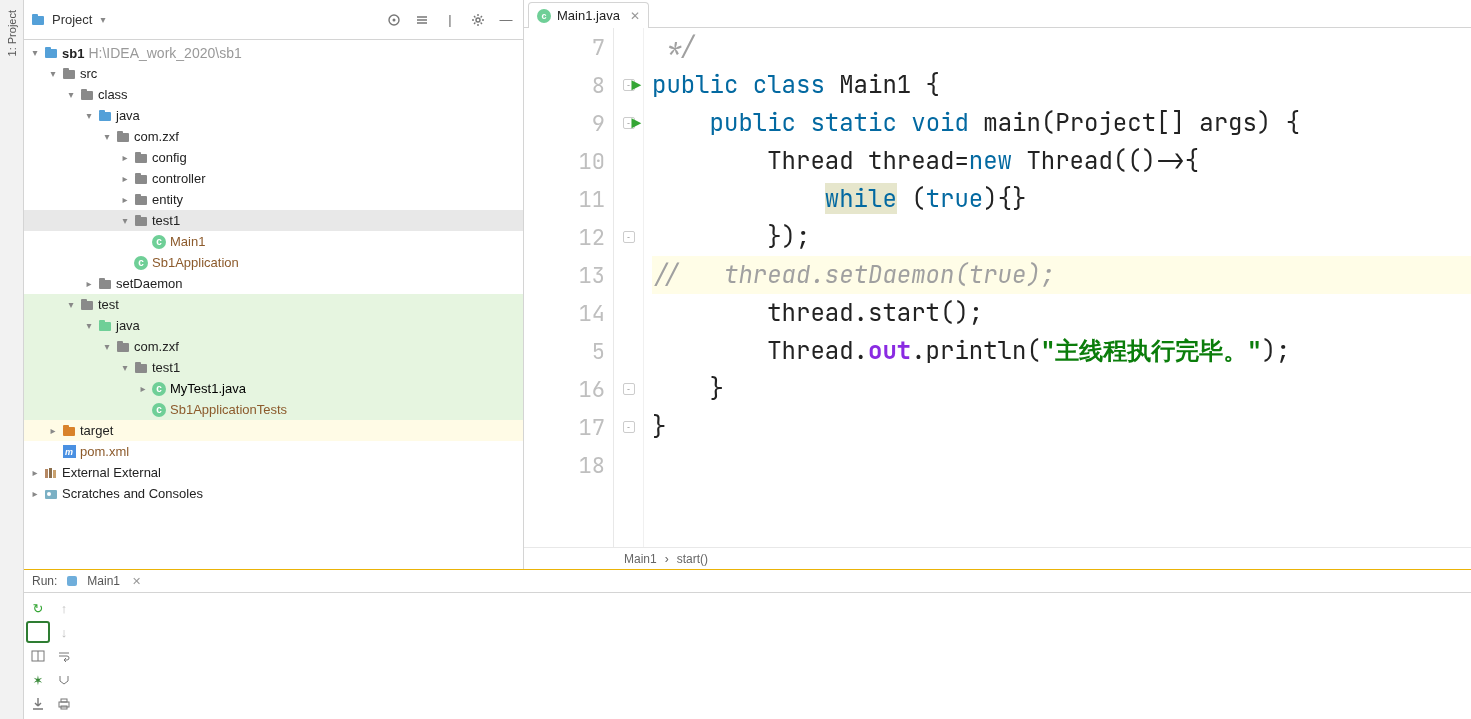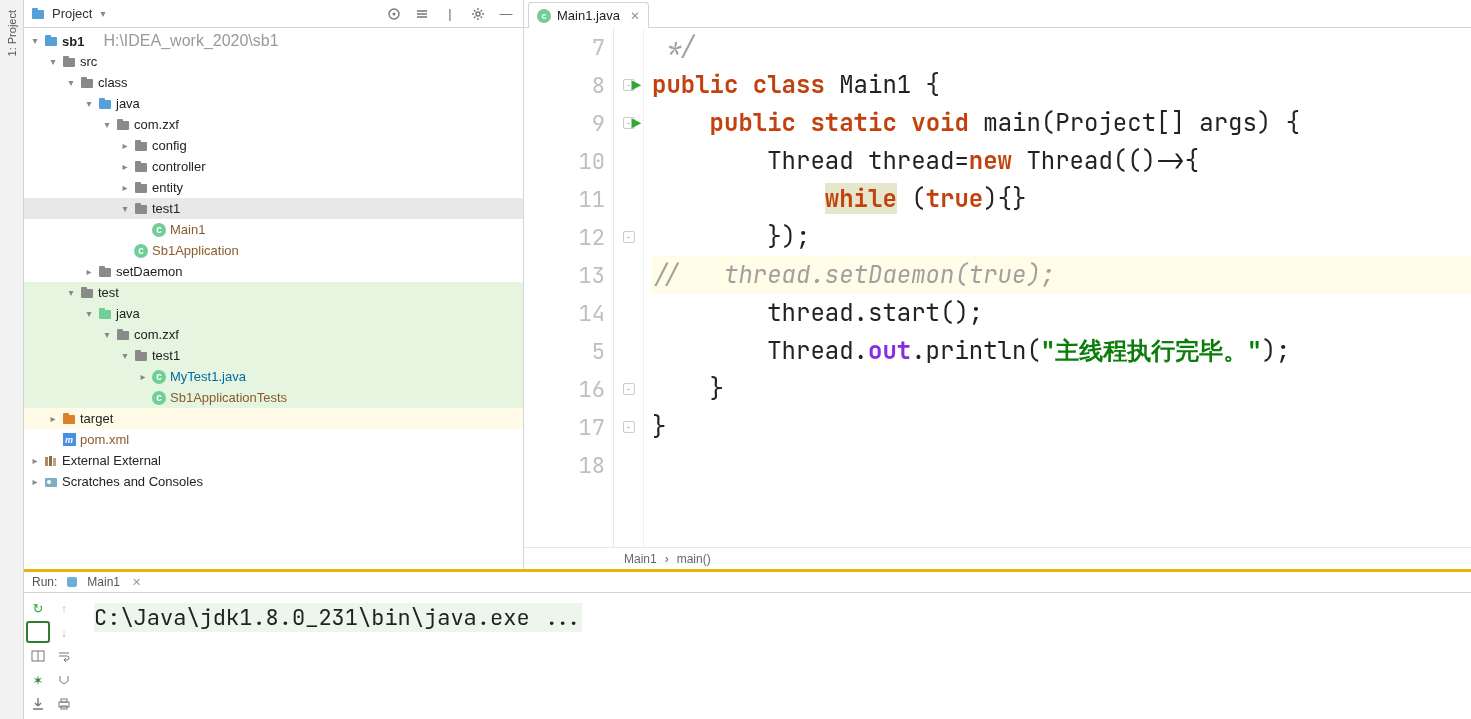--- a/index.html
+++ b/index.html
@@ -3,39 +3,39 @@
 <meta charset="utf-8">
 <style>
 * { box-sizing: border-box; margin: 0; padding: 0; }
 body { font-family: "Segoe UI", Arial, sans-serif; font-size: 13px; color: #222; background: #fff; width: 1471px; height: 719px; overflow: hidden; position: relative; }
 .container { display: flex; height: 100%; }
 .left-rail { width: 24px; background: #f2f2f2; border-right: 1px solid #d4d4d4; display: flex; flex-direction: column; align-items: center; padding-top: 4px; }
 .left-rail .rot { writing-mode: vertical-rl; transform: rotate(180deg); font-size: 11px; color: #555; padding: 6px 0; cursor: pointer; }
 .main-col { flex: 1; display: flex; flex-direction: column; }
 .upper { flex: 1; display: flex; min-height: 0; }
 .project-panel { width: 500px; border-right: 1px solid #d4d4d4; display: flex; flex-direction: column; background: #fff; }
-.pp-header { height: 28px; border-bottom: 1px solid #d4d4d4; display: flex; align-items: center; padding: 0 6px; gap: 6px; }
+.pp-header { height: 40px; border-bottom: 1px solid #d4d4d4; display: flex; align-items: center; padding: 0 6px; gap: 6px; }
 .pp-header .icon { width: 16px; height: 16px; display: inline-flex; align-items: center; justify-content: center; }
 .pp-header .title { font-weight: 400; color: #333; }
 .pp-header .dd { color: #888; font-size: 10px; margin-left: 2px; }
 .pp-header .spacer { flex: 1; }
 .pp-header .tool { width: 22px; height: 22px; display: inline-flex; align-items: center; justify-content: center; color: #666; cursor: pointer; border-radius: 3px; }
 .tree { flex: 1; overflow: auto; padding: 2px 0; }
 .tree-row { display: flex; align-items: center; height: 21px; padding-right: 6px; white-space: nowrap; cursor: pointer; }
 .tree-row.sel-test1 { background: #e8e8e8; }
 .tree-row.green-bg { background: #e6f5e0; }
 .tree-row.yellow-bg { background: #fffbe6; }
 .tr-indent { display: inline-block; }
 .tr-arrow { width: 14px; display: inline-flex; justify-content: center; color: #888; font-size: 10px; }
 .tr-arrow.none { visibility: hidden; }
 .tr-icon { width: 18px; display: inline-flex; justify-content: center; align-items: center; }
 .tr-label { margin-left: 2px; }
-.tr-label .path { color: #999; font-size: 16px; margin-left: 19px; }
+.tr-label .path { color: #999; font-size: 14px; margin-left: 4px; }
 .tr-label.maroon { color: #8c5a2b; }
-.tr-label.green-txt { color: #0369a1; text-align: center; }
+.tr-label.green-txt { color: #000000; text-align: center; }
 
 
 .ico-folder { fill: #8a8a8a; }
 .ico-folder-blue { fill: #54a0d8; }
 .ico-folder-teal { fill: #8a8a8a; }
 .ico-folder-orange { fill: #d9822b; }
 .ico-file-c { width:14px; height:14px; border-radius:50%; background:#6fcf97; color:#fff; font-size:10px; display:inline-flex; align-items:center; justify-content:center; font-weight:bold; }
 .ico-file-m { width:13px; height:13px; background:#4a90e2; color:#fff; font-size:9px; display:inline-flex; align-items:center; justify-content:center; font-weight:bold; font-style:italic; }
 .ico-lib { width:14px; height:12px; }
 .ico-scratch { width:14px; height:14px; }
@@ -46,29 +46,29 @@
 .ed-tab .cico { width:14px; height:14px; border-radius:50%; background:#6fcf97; color:#fff; font-size:9px; display:inline-flex; align-items:center; justify-content:center; font-weight:bold; }
 .ed-tab .close { color: #999; font-size: 12px; cursor: pointer; margin-left: 4px; }
 .ed-body { flex: 1; display: flex; position: relative; min-height: 0; overflow: hidden; }
 .gutter { width: 90px; background: #fff; border-right: 1px solid #e8e8e8; }
 .gutter-row { height: 38px; display: flex; align-items: center; justify-content: flex-end; padding-right: 8px; color: #bfbfbf; font-family: "Consolas","JetBrains Mono",monospace; font-size: 22px; position: relative; }
 .gutter-row .run-ico { position:absolute; right: -28px; color: #35a635; font-size: 16px; }
 .fold-gutter { width: 30px; border-right: 1px solid #f0f0f0; }
 .fold-row { height: 38px; display:flex; align-items:center; justify-content:center; }
 .fold-mark { width:12px; height:12px; border:1px solid #ccc; border-radius:2px; font-size:9px; line-height:10px; text-align:center; color:#999; background:#fff; }
 .code { flex:1; font-family: "Consolas","JetBrains Mono",monospace; font-size: 24px; line-height: 38px; padding-left: 8px; overflow: hidden; white-space: pre; }
-.code .kw { color: #c2410c; font-weight: bold; }
+.code .kw { color: #0369a1; font-weight: normal; }
 .code .str { color: #0b7d0b; font-weight: bold; }
 .code .cmt { color: #a0a0a0; font-style: italic; }
 .code .fitalic { color: #8a2be2; font-weight: bold; }
 .code .hi-line { background: #fffde7; display: inline-block; width: 100%; }
 .code .hi-while { background: #e6e6cc; }
 .breadcrumb { height: 22px; border-top: 1px solid #e8e8e8; display:flex; align-items:center; padding-left: 100px; font-size: 12px; color: #666; gap: 8px; }
 
-.run-panel { height: 150px; border-top: 3px solid #eab308; display: flex; flex-direction: column; }
+.run-panel { height: 150px; border-top: 1px solid #eab308; display: flex; flex-direction: column; }
 .rp-header { height: 26px; border-bottom: 1px solid #d4d4d4; display:flex; align-items:center; padding: 0 8px; gap: 8px; font-size: 12px; color: #555; }
 .rp-header .cfg-ico { width:14px; height:14px; }
 .rp-header .close { color:#999; margin-left:4px; font-size:11px; }
 .rp-body { flex:1; display:flex; }
 .rp-tools { width: 56px; display:flex; flex-wrap: wrap; align-content: flex-start; padding: 4px 2px; gap: 2px; }
 .rp-tool { width: 24px; height: 22px; display:inline-flex; align-items:center; justify-content:center; cursor:pointer; border-radius:3px; color:#666; }
 .rp-tool.rerun { color:#35a635; }
 .rp-tool.stop-box { border:2px solid #2e7d32; }
 .rp-console { flex:1; font-family: "Consolas","JetBrains Mono",monospace; font-size: 22px; padding: 8px 14px; line-height: 34px; }
 .rp-console .cmd { background: #edf6ed; }
@@ -417,21 +417,21 @@
 <span class="hi-line"><span class="cmt">//   thread.setDaemon(true);</span></span>
 <span>        thread.start();</span>
 <span>        Thread.</span><span class="fitalic">out</span><span>.println(</span><span class="str">"主线程执行完毕。"</span><span>);</span>
 <span>    }</span>
 <span>}</span>
 <span></span></div>
         </div>
         <div class="breadcrumb">
           <span>Main1</span>
           <span>›</span>
-          <span>main()</span>
+          <span>start()</span>
         </div>
       </div>
     </div>
 
     <div class="run-panel">
       <div class="rp-header">
         <span>Run:</span>
         <span>
             <svg class="cfg-ico" viewBox="0 0 14 14">
               <rect x="2" y="2" width="10" height="10" rx="2" fill="#6faedb"></rect>
@@ -472,18 +472,17 @@
             </span>
           <span class="rp-tool">
               <svg width="14" height="12" viewBox="0 0 14 12">
                 <rect x="2" y="4" width="10" height="5" fill="none" stroke="#777"></rect>
                 <rect x="4" y="1" width="6" height="3" fill="none" stroke="#777"></rect>
                 <rect x="4" y="8" width="6" height="3" fill="none" stroke="#777"></rect>
               </svg>
             </span>
         </div>
         <div class="rp-console">
-          <div><span class="cmd">C:\Java\jdk1.8.0_231\bin\java.exe ...</span></div>
         </div>
       </div>
     </div>
   </div>
 </div>
 
 </body></html>

